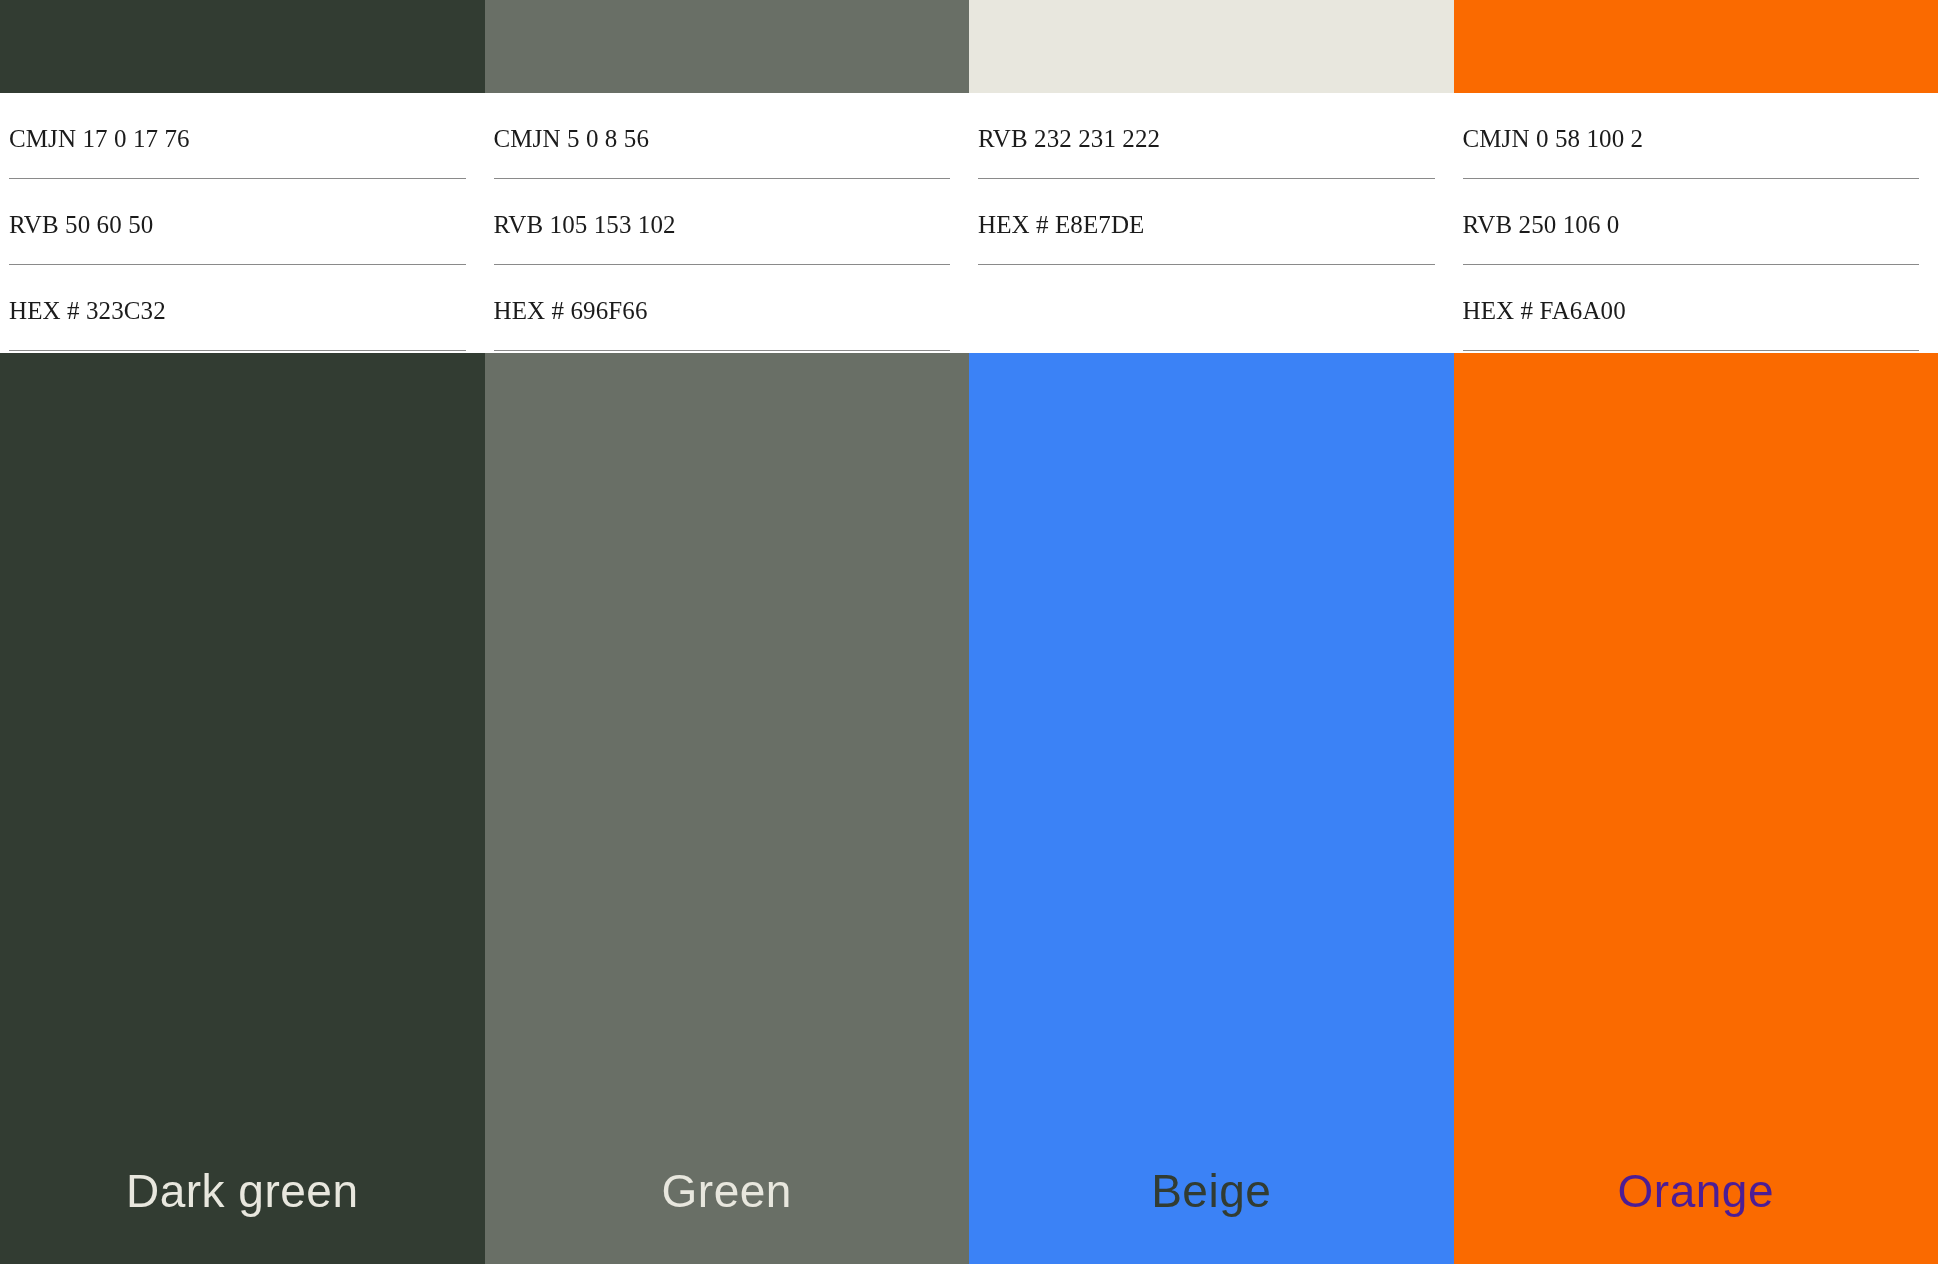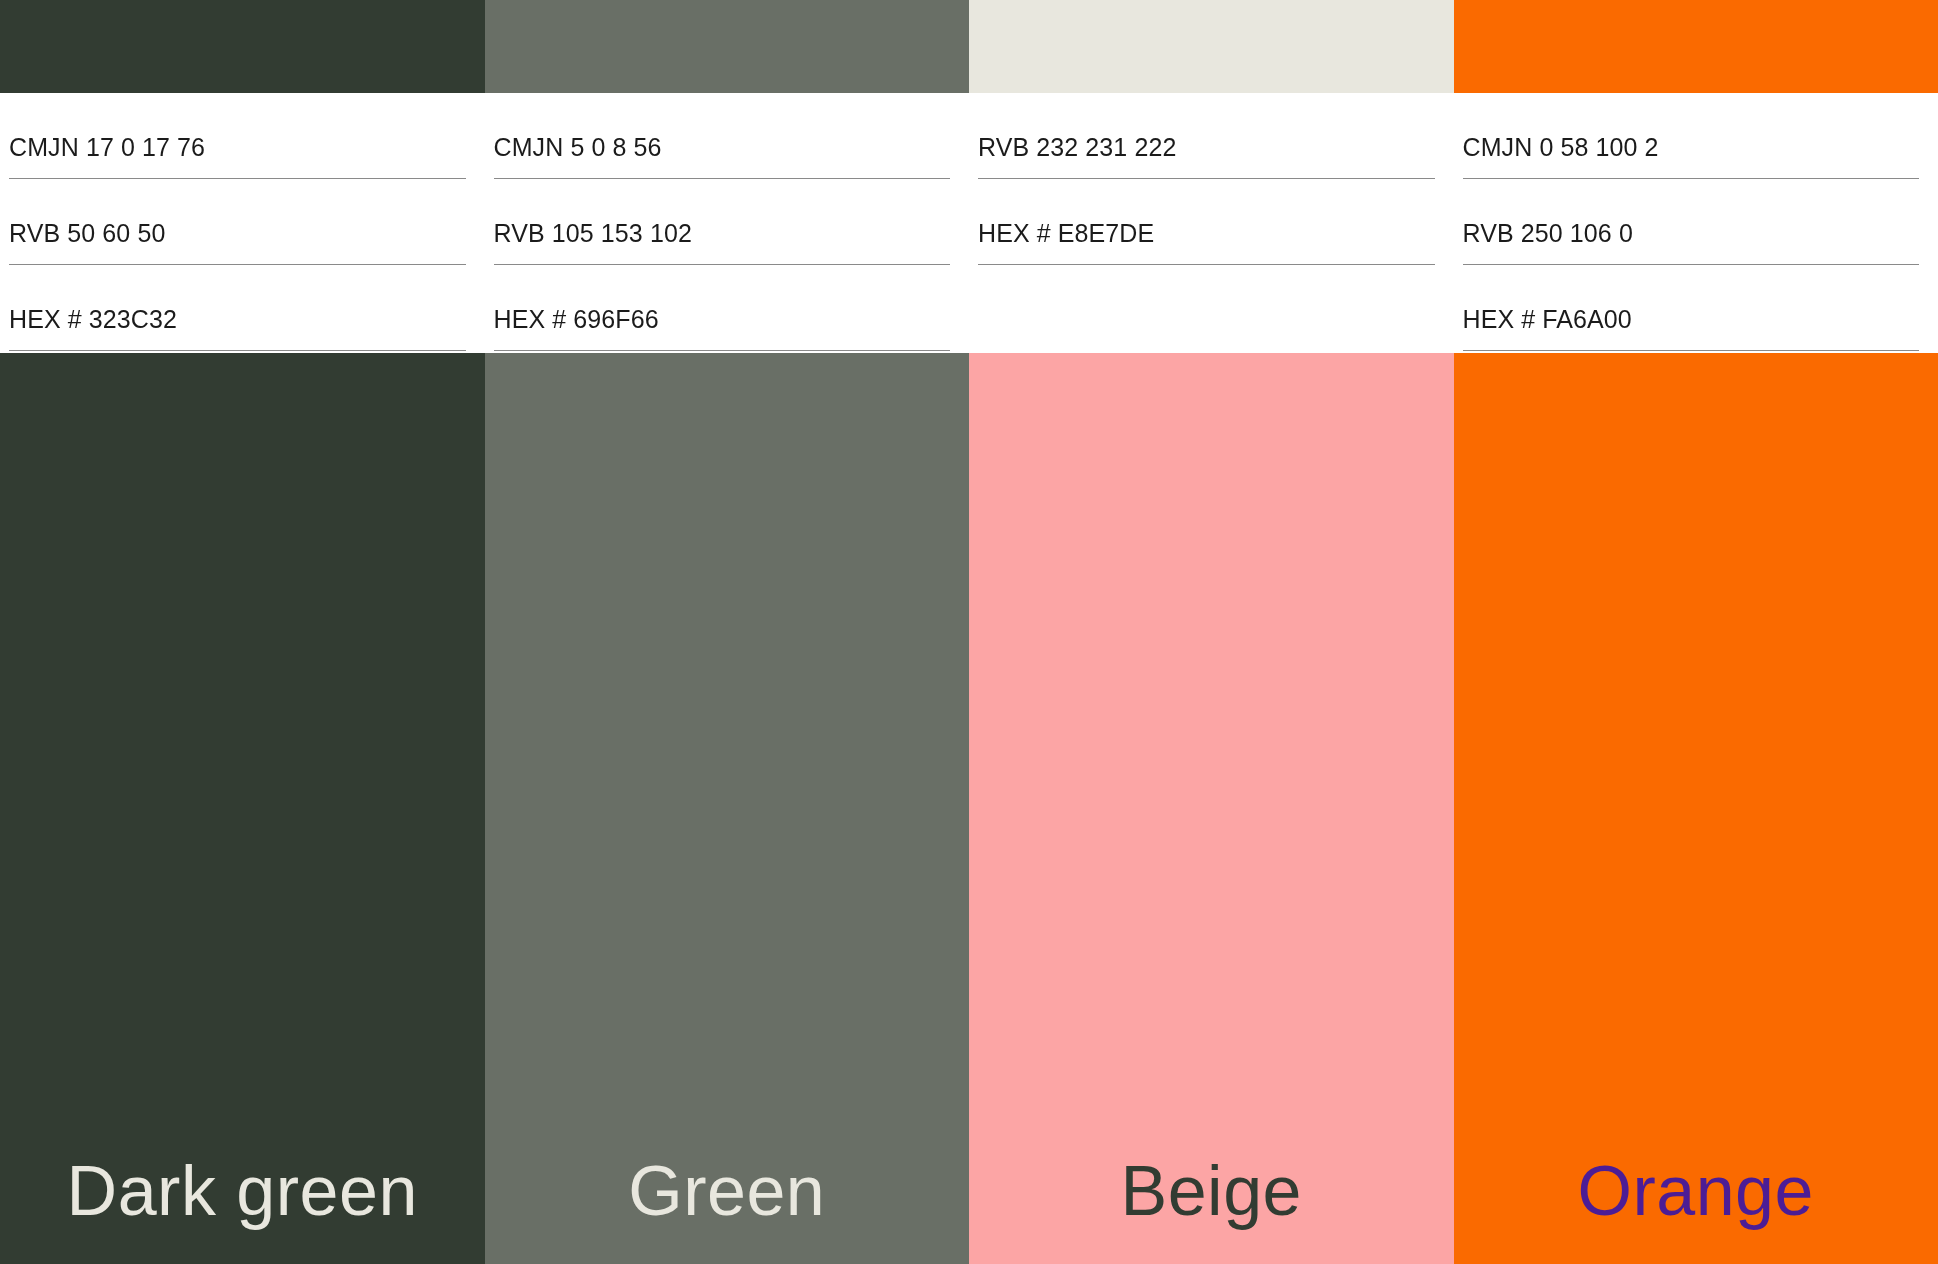--- a/index.html
+++ b/index.html
@@ -35,23 +35,24 @@
     background:#ffffff;
     padding:0 19px 0 9px;
     display:flex;
     flex-direction:column;
     justify-content:flex-start;
   }
   .info-row {
     height:63px;
     display:flex;
     flex-direction:column;
-    justify-content:center;
+    justify-content:flex-end;
     border-bottom:1.5px solid #8a8a8a;
-    padding-bottom:0;
+    padding-bottom:24px;
+    font-family:Liberation Serif, serif;
   }
   .info-row:first-child { margin-top:23px; }
   .info-row + .info-row { margin-top:23px; }
   .info-text {
     font-size:25px;
     line-height:30px;
     color:#1b1b1b;
     letter-spacing:0.1px;
     white-space:nowrap;
   }
@@ -59,21 +60,21 @@
   .swatch-bottom {
     flex:1 1 auto;
     width:100%;
     position:relative;
     display:flex;
     align-items:flex-end;
     justify-content:center;
     padding-bottom:38px;
   }
   .swatch-label {
-    font-size:70px;
+    font-size:46px;
     line-height:70px;
     font-weight:400;
     letter-spacing:0.5px;
     white-space:nowrap;
   }
 </style>
 </head>
 <body>
 
 <div id="palette">
@@ -117,21 +118,21 @@
   <div class="swatch-col">
     <div class="swatch-top" id="top-2" style="background: rgb(232, 231, 222);"></div>
     <div class="info-band">
       <div class="info-row">
         <span class="info-text">RVB 232 231 222</span>
       </div>
       <div class="info-row">
         <span class="info-text">HEX # E8E7DE</span>
       </div>
     </div>
-    <div class="swatch-bottom" id="bot-2" style="background: #fca5a5;">
+    <div class="swatch-bottom" id="bot-2" style="background: #3b82f6;">
       <span class="swatch-label" id="lbl-2" style="color: rgb(50, 60, 50);">Beige</span>
     </div>
   </div>
 
   <div class="swatch-col">
     <div class="swatch-top" id="top-3" style="background: rgb(250, 106, 0);"></div>
     <div class="info-band">
       <div class="info-row">
         <span class="info-text">CMJN 0 58 100 2</span>
       </div>

